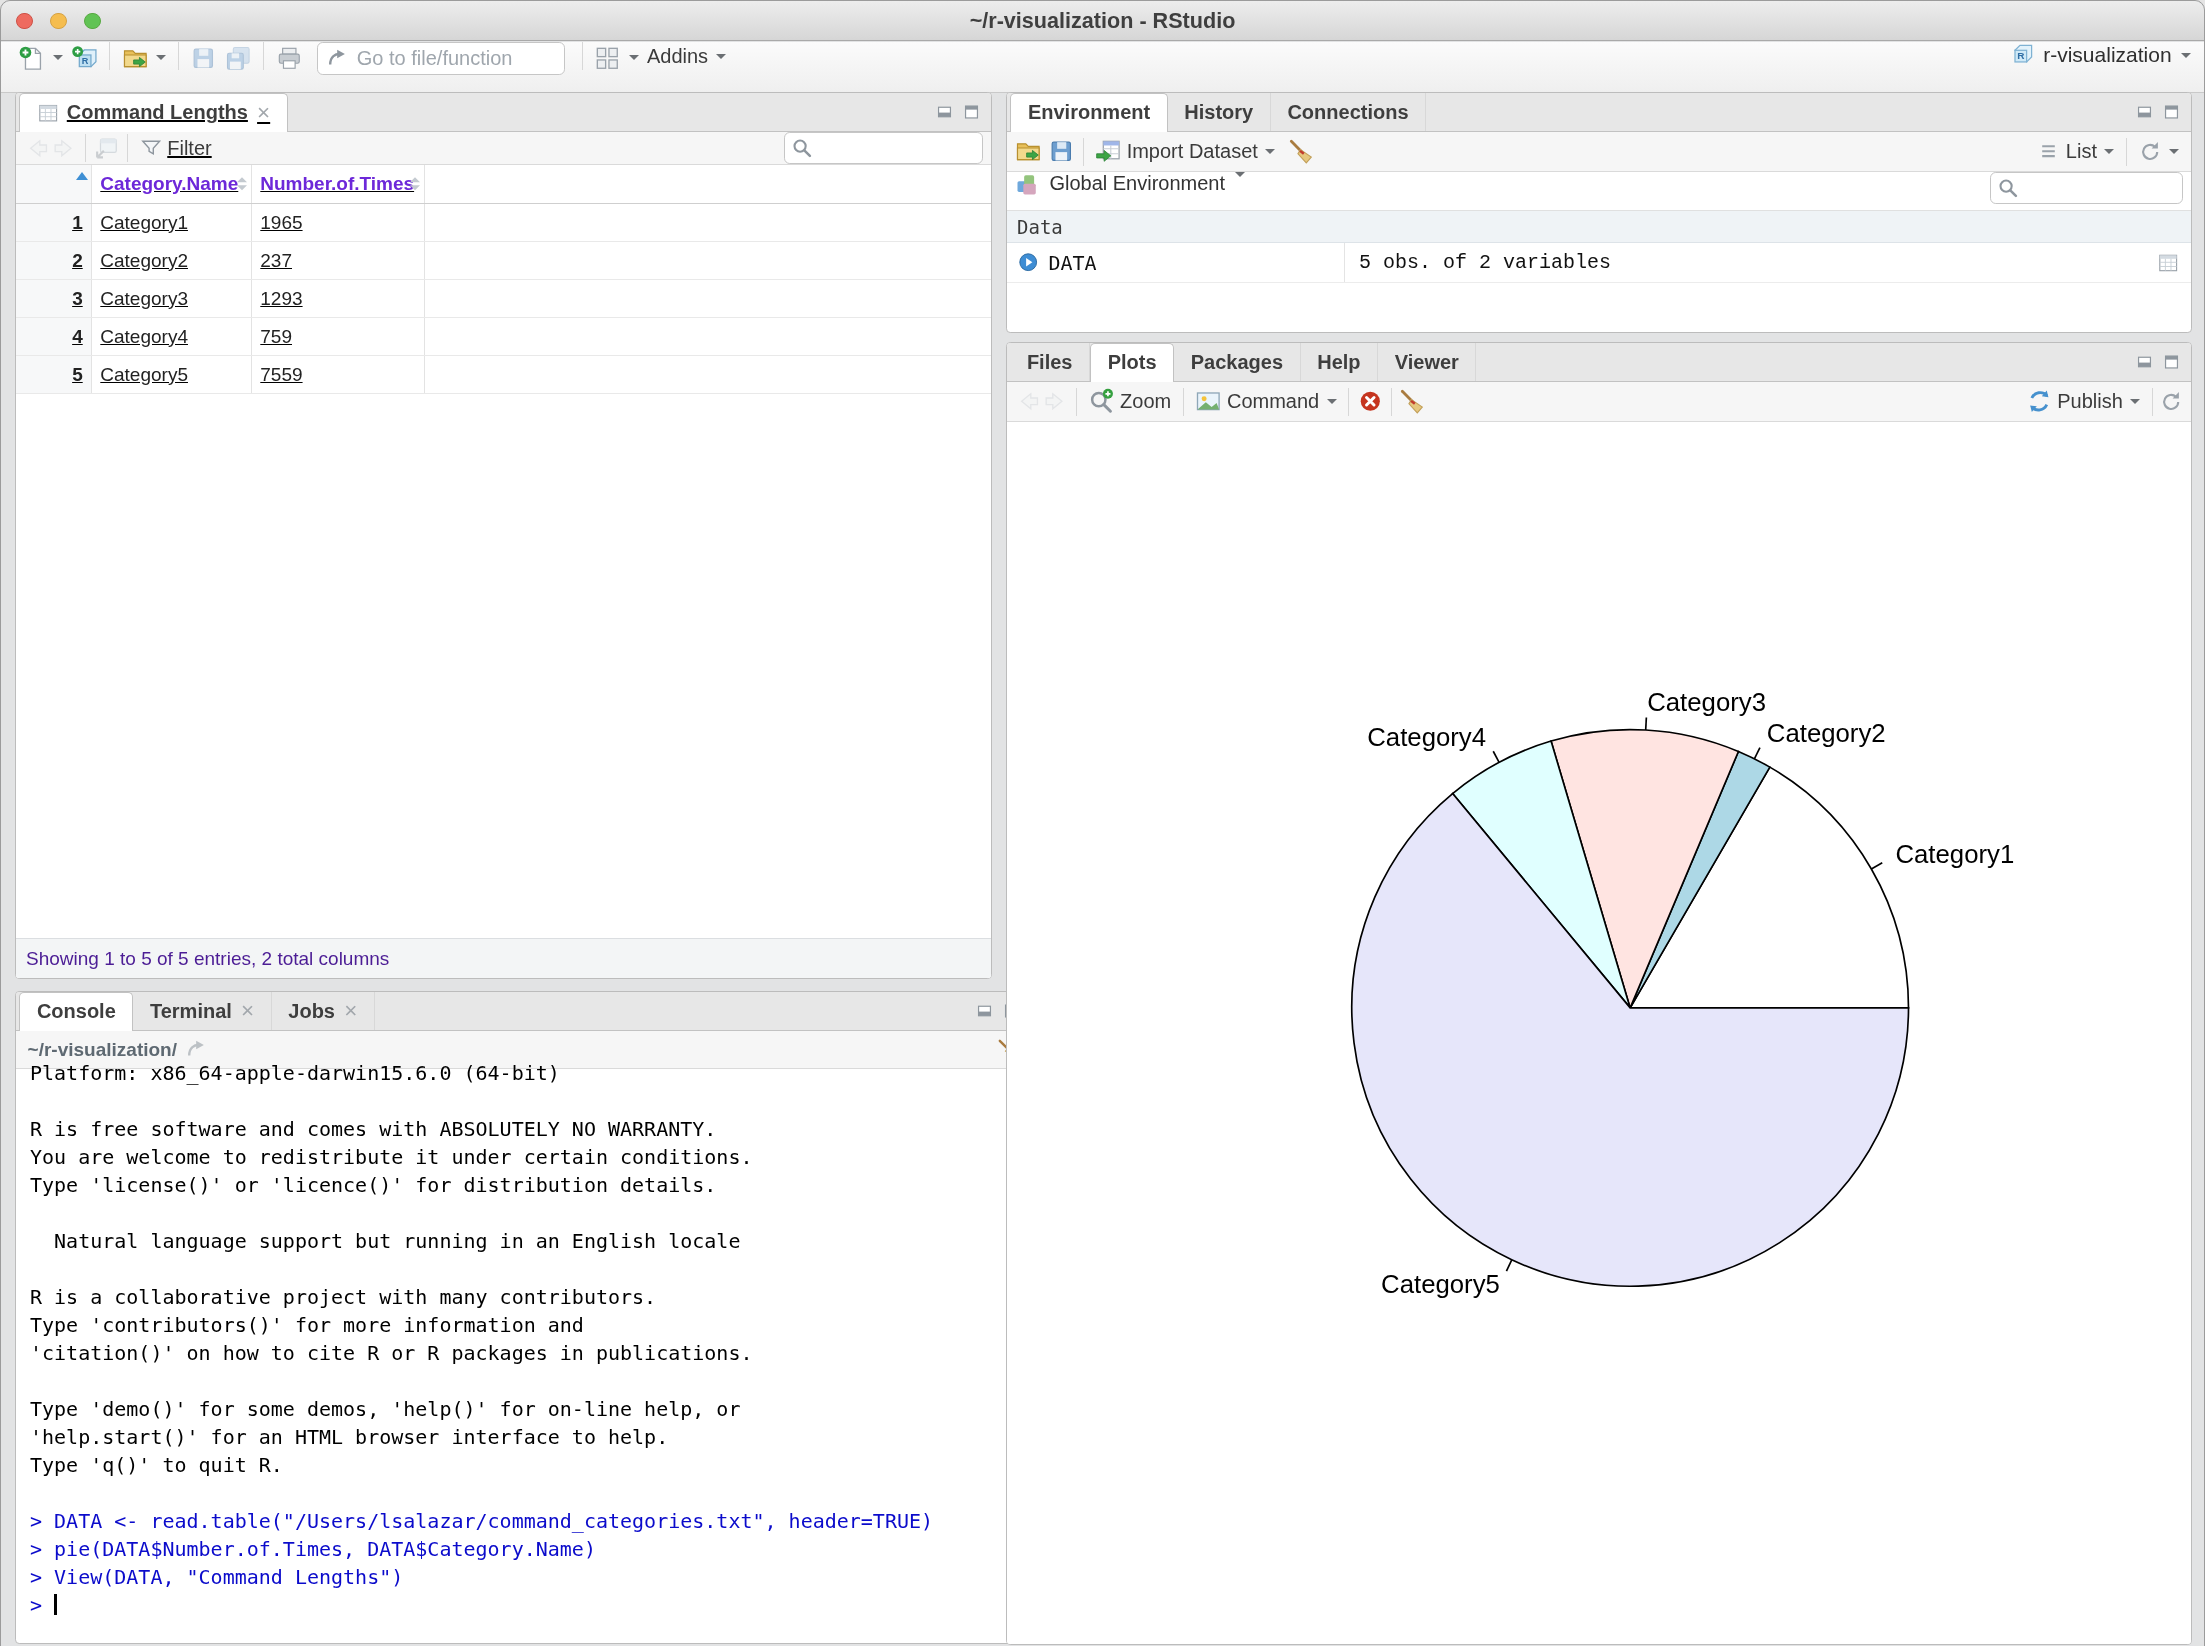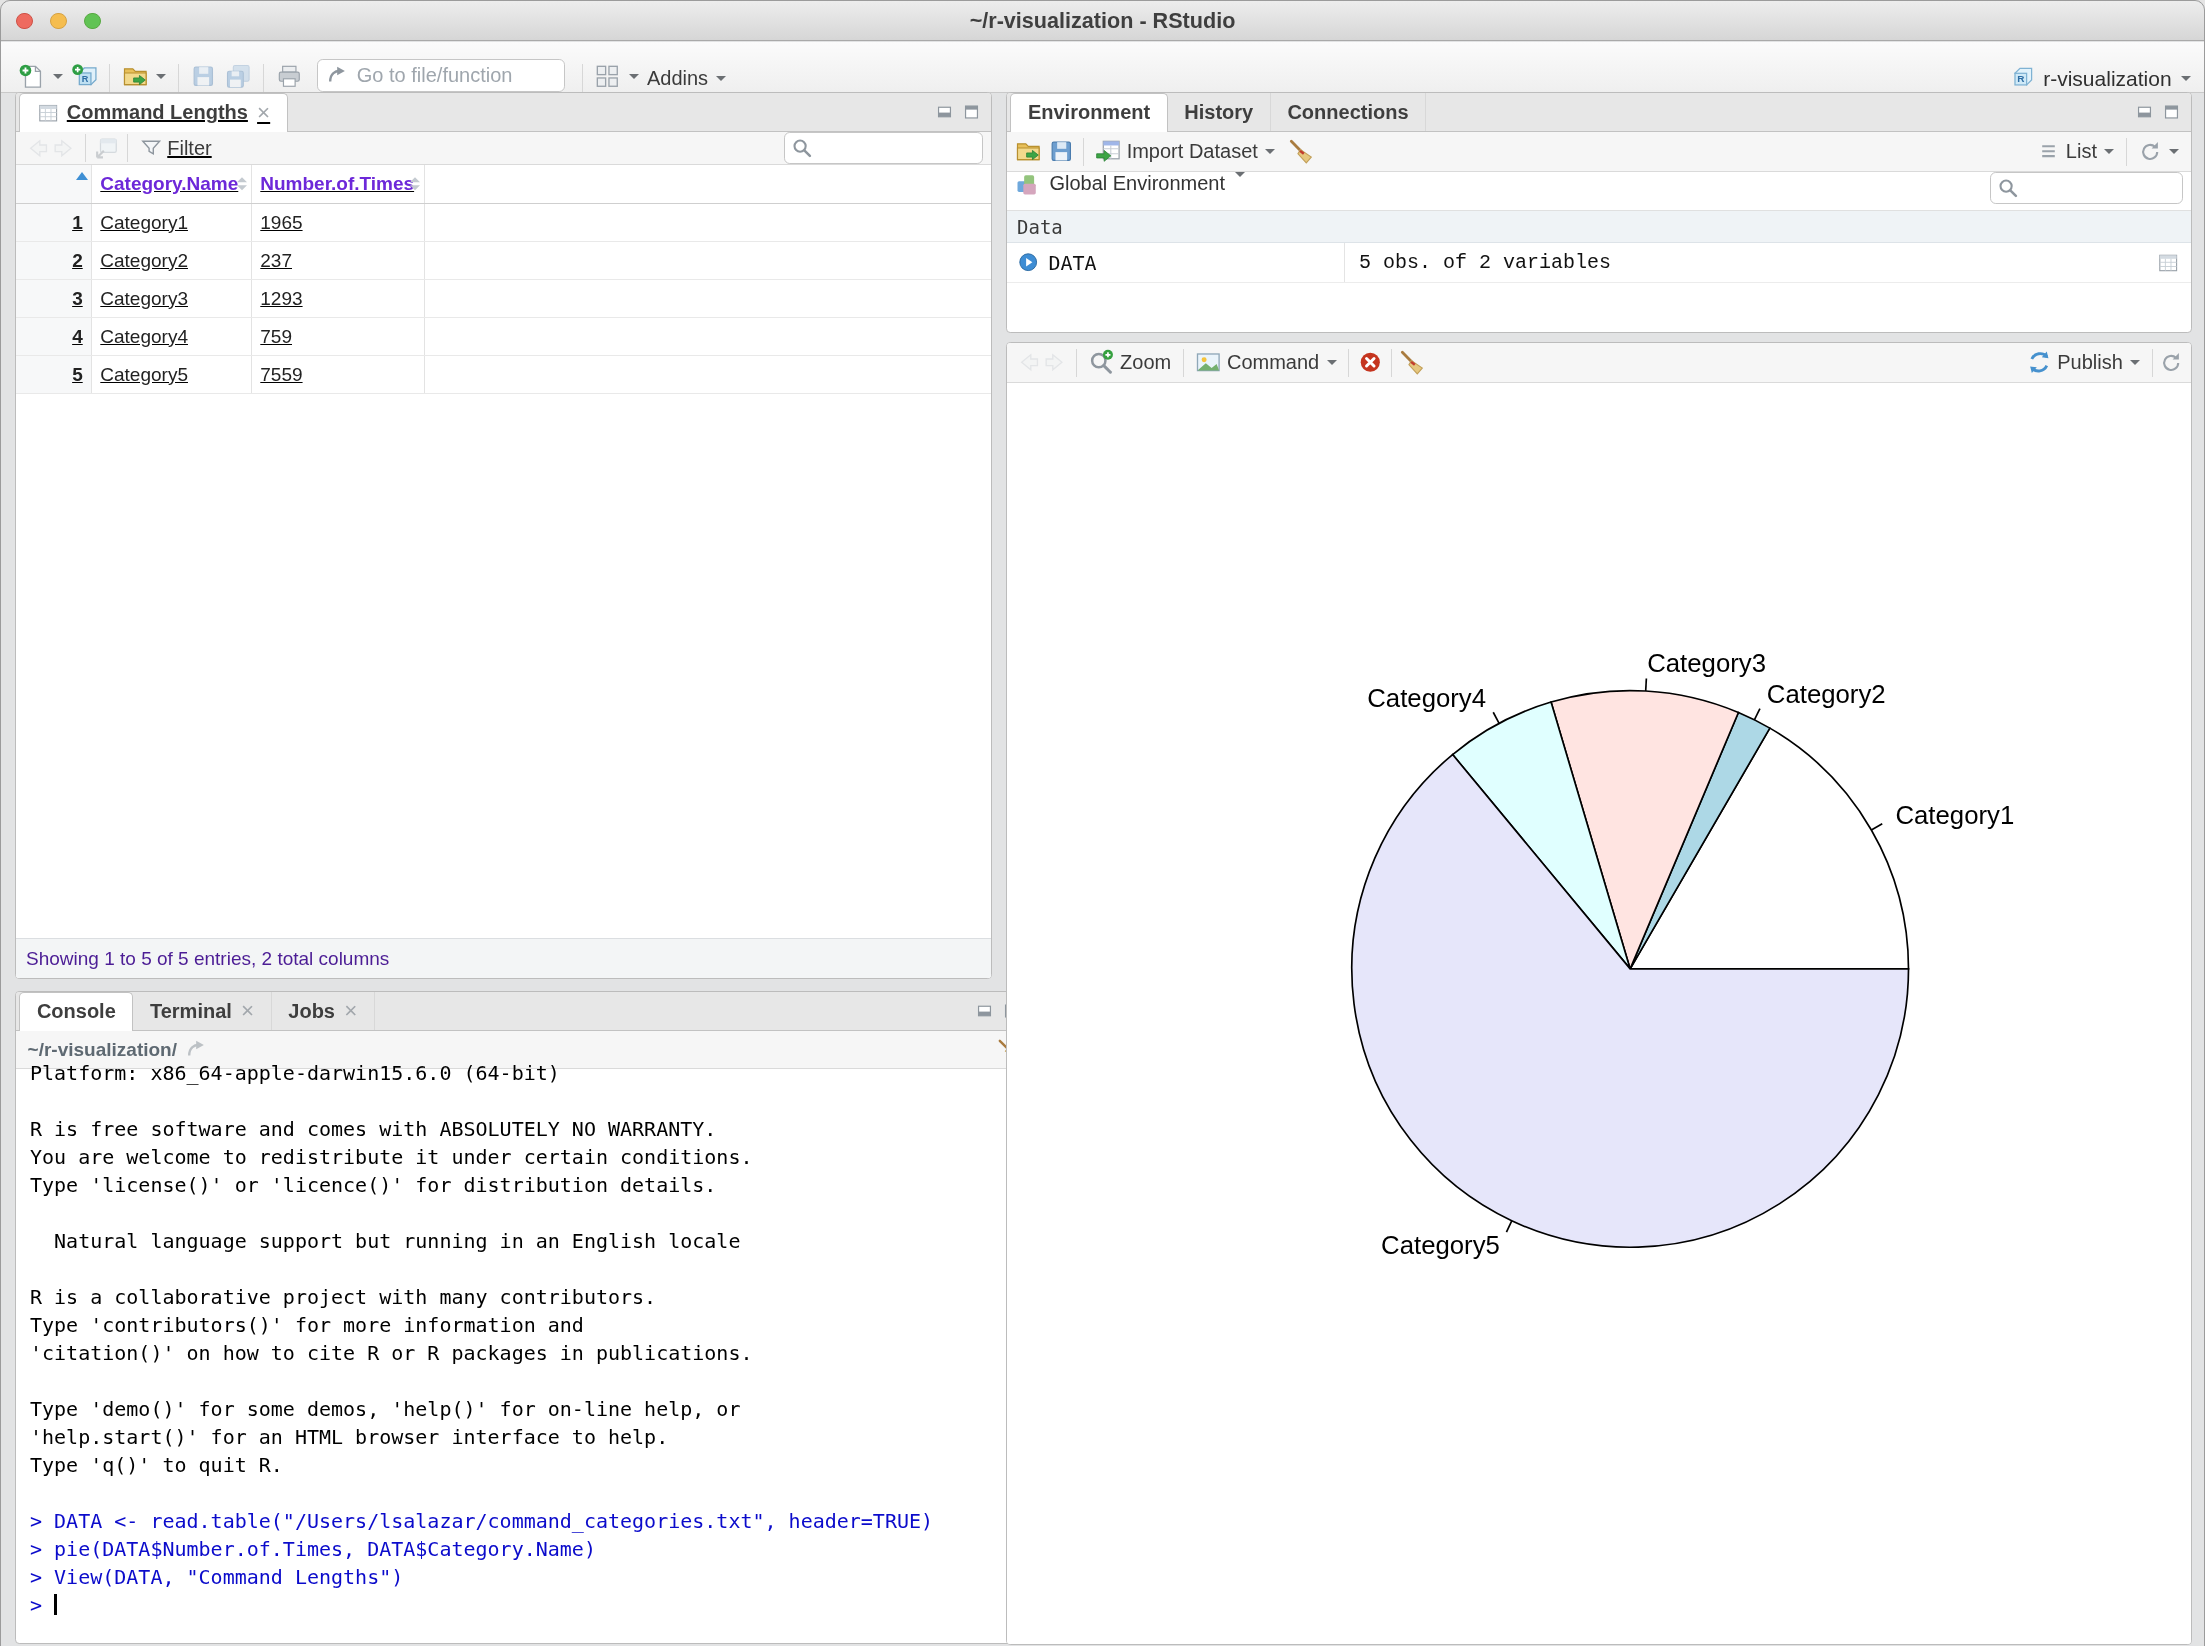--- a/index.html
+++ b/index.html
@@ -8,21 +8,21 @@
 
   
   .titlebar{position:absolute;left:0;top:0;width:100%;height:40px;background:linear-gradient(#EDEDED,#D6D6D6);border-bottom:0.8px solid #A9A9A9;border-radius:10px 10px 0 0;}
   .tl{position:absolute;top:11.6px;width:16.6px;height:16.6px;border-radius:50%;}
   .tl-red{left:15px;background:#EE6A5F;border:0.8px solid #CE5247;}
   .tl-yellow{left:49px;background:#F5BD4F;border:0.8px solid #D6A243;}
   .tl-green{left:83px;background:#61C354;border:0.8px solid #58A942;}
   .title{position:absolute;left:50%;top:50%;transform:translate(-50%,-50%);font-size:21.6px;font-weight:600;color:#3F3F3F;white-space:nowrap;}
 
   
-  .main-toolbar{position:absolute;left:0;top:41px;width:100%;height:51px;background:linear-gradient(#FBFBFB,#EFEFEF);border-bottom:0.8px solid #C9C9C9;display:flex;align-items:flex-end;padding:0 13.3px;}
+  .main-toolbar{position:absolute;left:0;top:41px;width:100%;height:51px;background:linear-gradient(#FBFBFB,#EFEFEF);border-bottom:0.8px solid #C9C9C9;display:flex;align-items:flex-start;padding:0 13.3px;}
   .tb-btn{display:flex;align-items:center;gap:5px;padding:2.5px 4.2px;border-radius:3.3px;color:#3B3B3B;font-size:20px;white-space:nowrap;}
   .caret{width:0;height:0;border-left:5px solid transparent;border-right:5px solid transparent;border-top:5.8px solid #6B6F73;margin-left:2.5px;}
   .vsep{width:0.8px;height:28px;background:#D7D7D7;margin:0 7.5px;flex:0 0 auto;}
   .disabled{opacity:.42;}
   .icon{width:26.6px;height:26.6px;flex:0 0 auto;}
   .icon-sm{width:22.4px;height:22.4px;flex:0 0 auto;}
   .icon-xs{width:19px;height:19px;flex:0 0 auto;}
   .goto-box{display:flex;align-items:center;gap:6.6px;width:248px;height:33px;background:#FFF;border:0.8px solid #C6C6C6;border-radius:5.8px;margin:0 10px;padding:0 8.3px;}
   .goto-box input{border:none;outline:none;background:transparent;width:100%;font-family:"Liberation Sans",sans-serif;font-size:20px;color:#333;}
   input::placeholder{color:#9FA6AD;}
@@ -510,20 +510,45 @@
         <span>DATA</span>
       </div>
       <div class="env-value">5 obs. of 2 variables</div>
       <svg class="icon-sm env-grid-btn" viewBox="0 0 27 27" width="22.4" height="22.4">
           <use href="#i-sheet"></use>
         </svg>
     </div>
   </div>
 
   <div id="panel-plots" class="panel">
+    <div class="tabbar">
+      <div class="tab">
+          <span>Files</span>
+        </div>
+      <div class="tab active">
+          <span>Plots</span>
+        </div>
+      <div class="tab">
+          <span>Packages</span>
+        </div>
+      <div class="tab">
+          <span>Help</span>
+        </div>
+      <div class="tab">
+          <span>Viewer</span>
+        </div>
+      <div class="minmax">
+        <svg class="icon-xs" viewBox="0 0 23 23" width="19" height="19">
+            <use href="#i-min"></use>
+          </svg>
+        <svg class="icon-xs" viewBox="0 0 23 23" width="19" height="19">
+            <use href="#i-max"></use>
+          </svg>
+      </div>
+    </div>
     <div class="ptoolbar tall">
       <svg class="icon disabled" viewBox="0 0 32 32" width="26.6" height="26.6">
           <use href="#i-navL"></use>
         </svg>
       <svg class="icon disabled" viewBox="0 0 32 32" width="26.6" height="26.6">
           <use href="#i-navR"></use>
         </svg>
       <div class="vsep"></div>
       <div class="tb-btn">
         <svg class="icon" viewBox="0 0 32 32" width="26.6" height="26.6">

